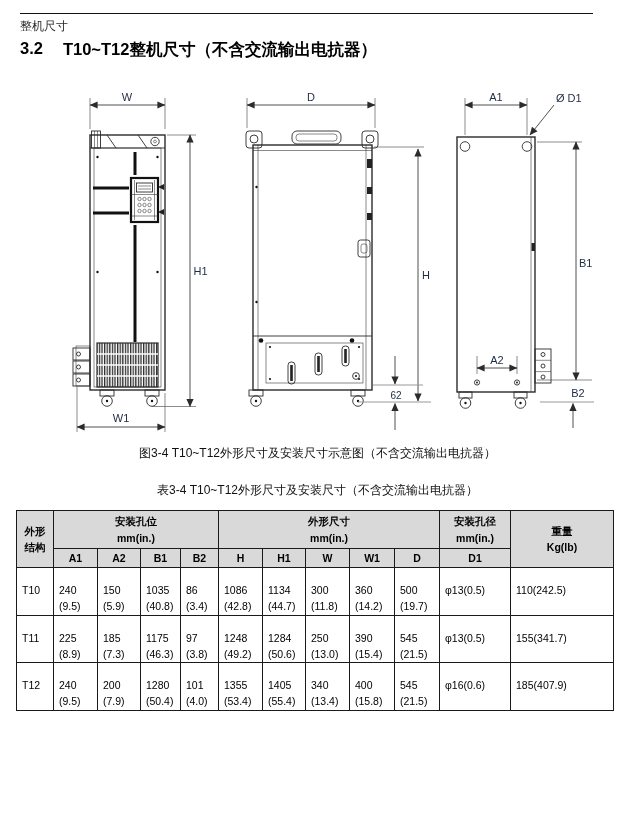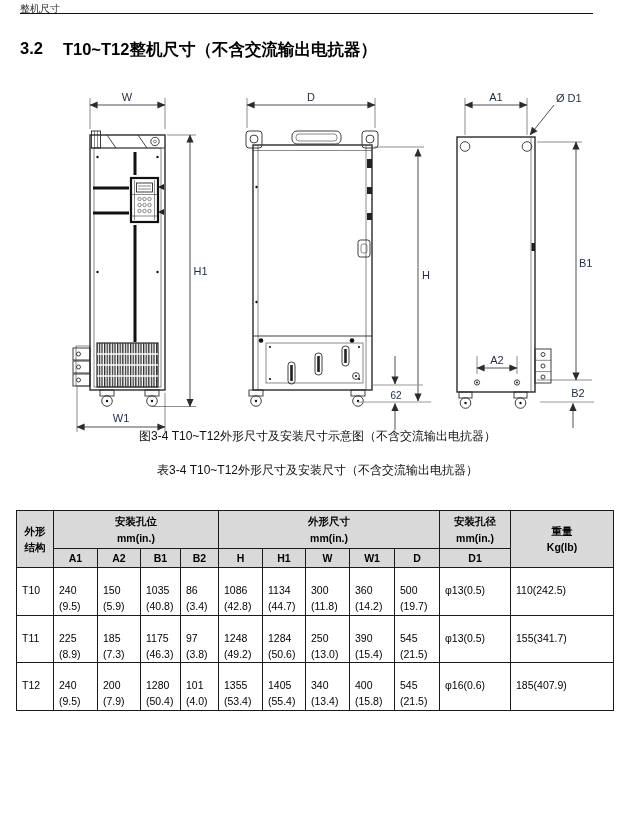--- a/index.html
+++ b/index.html
@@ -1,24 +1,24 @@
 <!DOCTYPE html>
 <html><head>
 <meta charset="utf-8">
 <style>
   html,body{margin:0;padding:0;background:#fff;}
   .page{position:relative;width:635px;height:837px;background:#ffffff;overflow:hidden;
         font-family:"Liberation Sans",sans-serif;color:#000;}
-  .running-header{position:absolute;left:20px;top:2px;font-size:10px;color:#2b2b2b;}
+  .running-header{position:absolute;left:20px;top:18px;font-size:12px;color:#2b2b2b;}
   .header-rule{position:absolute;left:20px;top:13px;width:573px;border-top:1.5px solid #111;}
   .heading{position:absolute;left:20px;top:39px;font-size:16.5px;font-weight:bold;display:flex;}
   .heading .num{margin-right:20px;}
   .caption{position:absolute;left:0;width:635px;text-align:center;font-size:12px;color:#111;font-weight:500;}
-  .fig-caption{top:428px;}
-  .tbl-caption{top:462px;}
+  .fig-caption{top:445px;}
+  .tbl-caption{top:482px;}
 
   
   .drawings{position:absolute;left:0;top:85px;}
   .ol{fill:none;stroke:#2b2b2b;stroke-width:1.4;}
   .tl{fill:none;stroke:#2b2b2b;stroke-width:0.9;}
   .tl2{fill:none;stroke:#2b2b2b;stroke-width:0.55;}
   .ext{stroke:#5a5a5a;stroke-width:0.7;fill:none;}
   .dim{stroke:#3c3c3c;stroke-width:0.9;fill:none;}
   .gline{stroke:#9a9a9a;stroke-width:1.1;fill:none;}
   .bar{stroke:#111;stroke-width:3;fill:none;}

